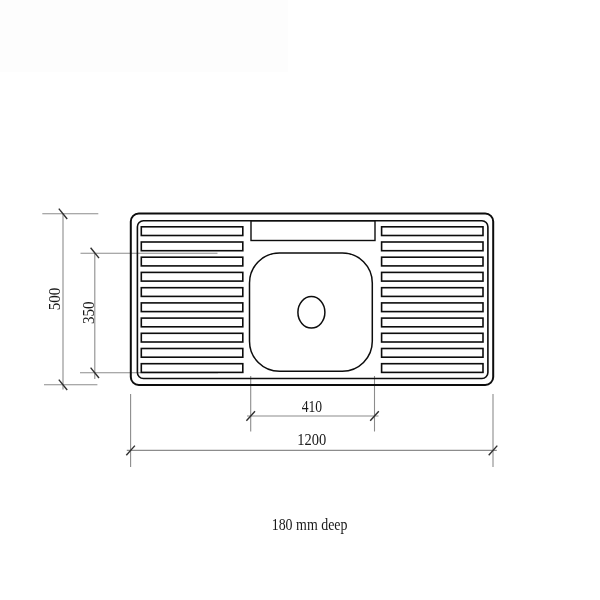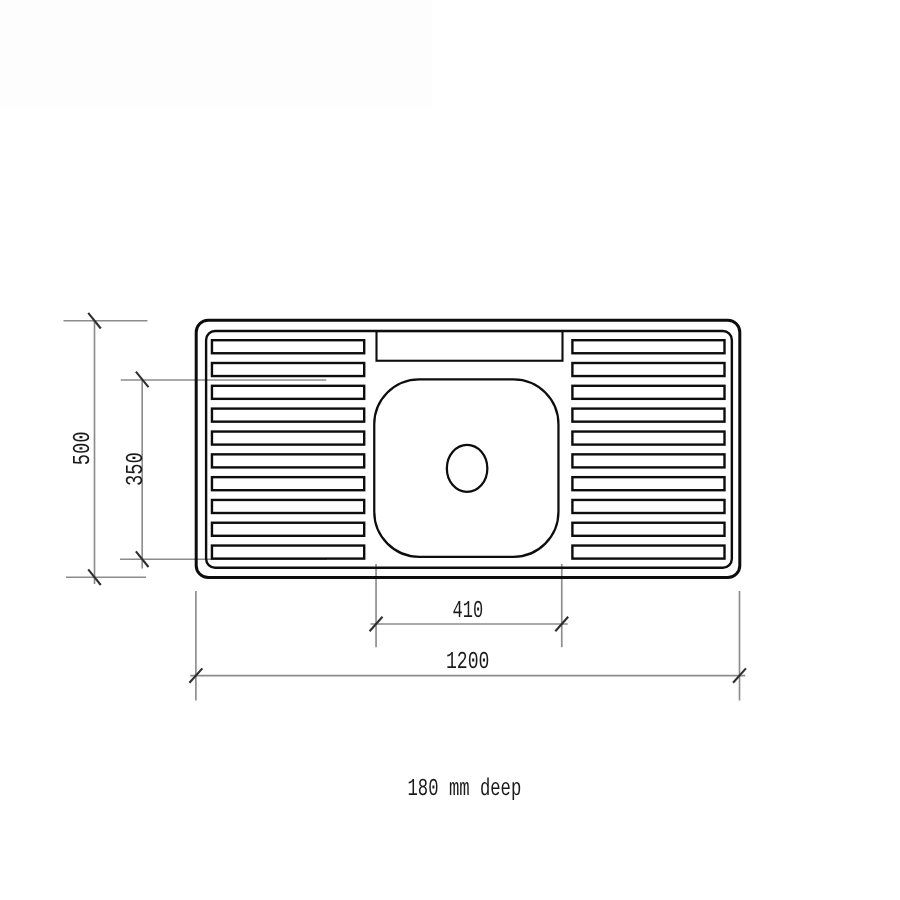--- a/index.html
+++ b/index.html
@@ -1,17 +1,17 @@
 <!DOCTYPE html>
 <html><head>
 <meta charset="utf-8">
 <style>
   html,body{margin:0;padding:0;background:#ffffff;}
   .page{position:relative;width:552px;height:600px;background:#ffffff;overflow:hidden;
-        font-family:Liberation Mono, monospace;}
+        font-family:Liberation Serif, serif;}
 </style>
 </head>
 <body>
 <div class="page">
 <svg width="600" height="600" viewBox="0 0 600 600" xmlns="http://www.w3.org/2000/svg">
 
   <rect x="0" y="0" width="600" height="600" fill="#ffffff"></rect>
 
   <rect x="0" y="0" width="288" height="72" fill="#fdfdfd"></rect>
 

